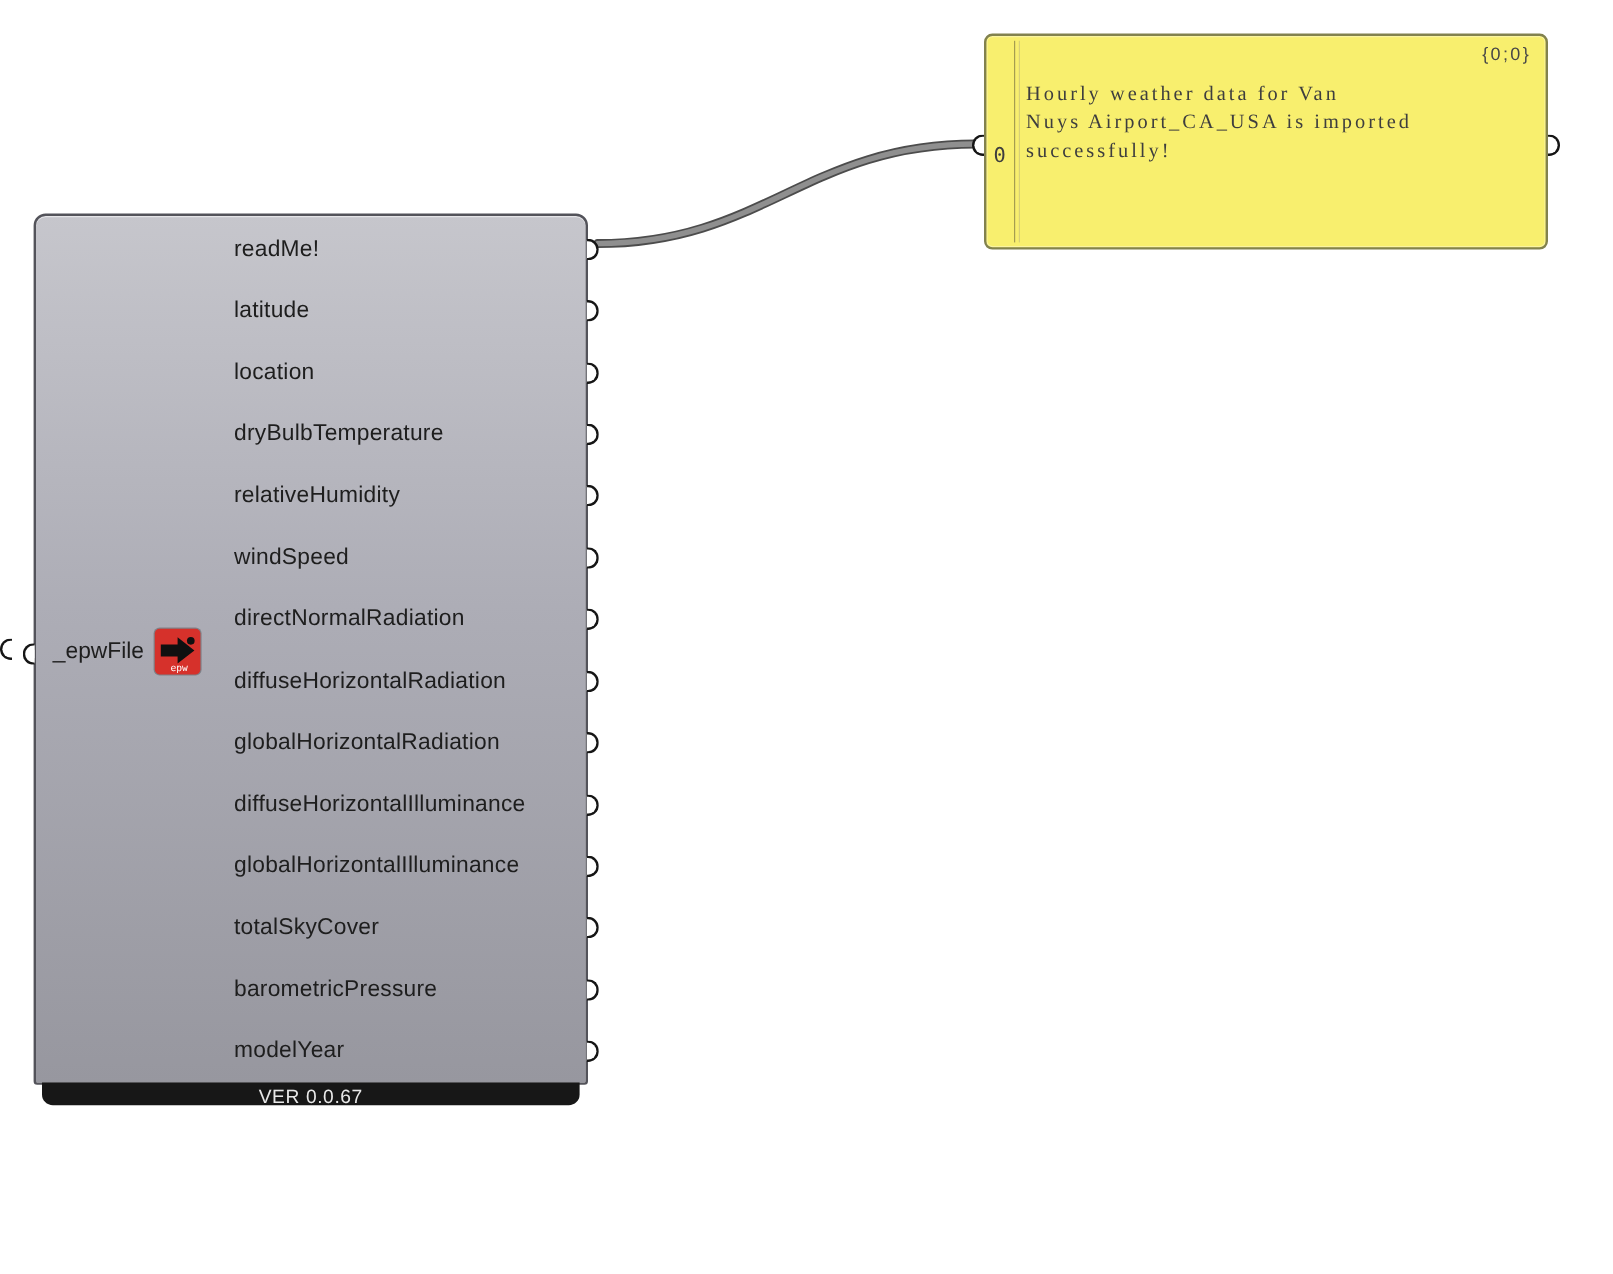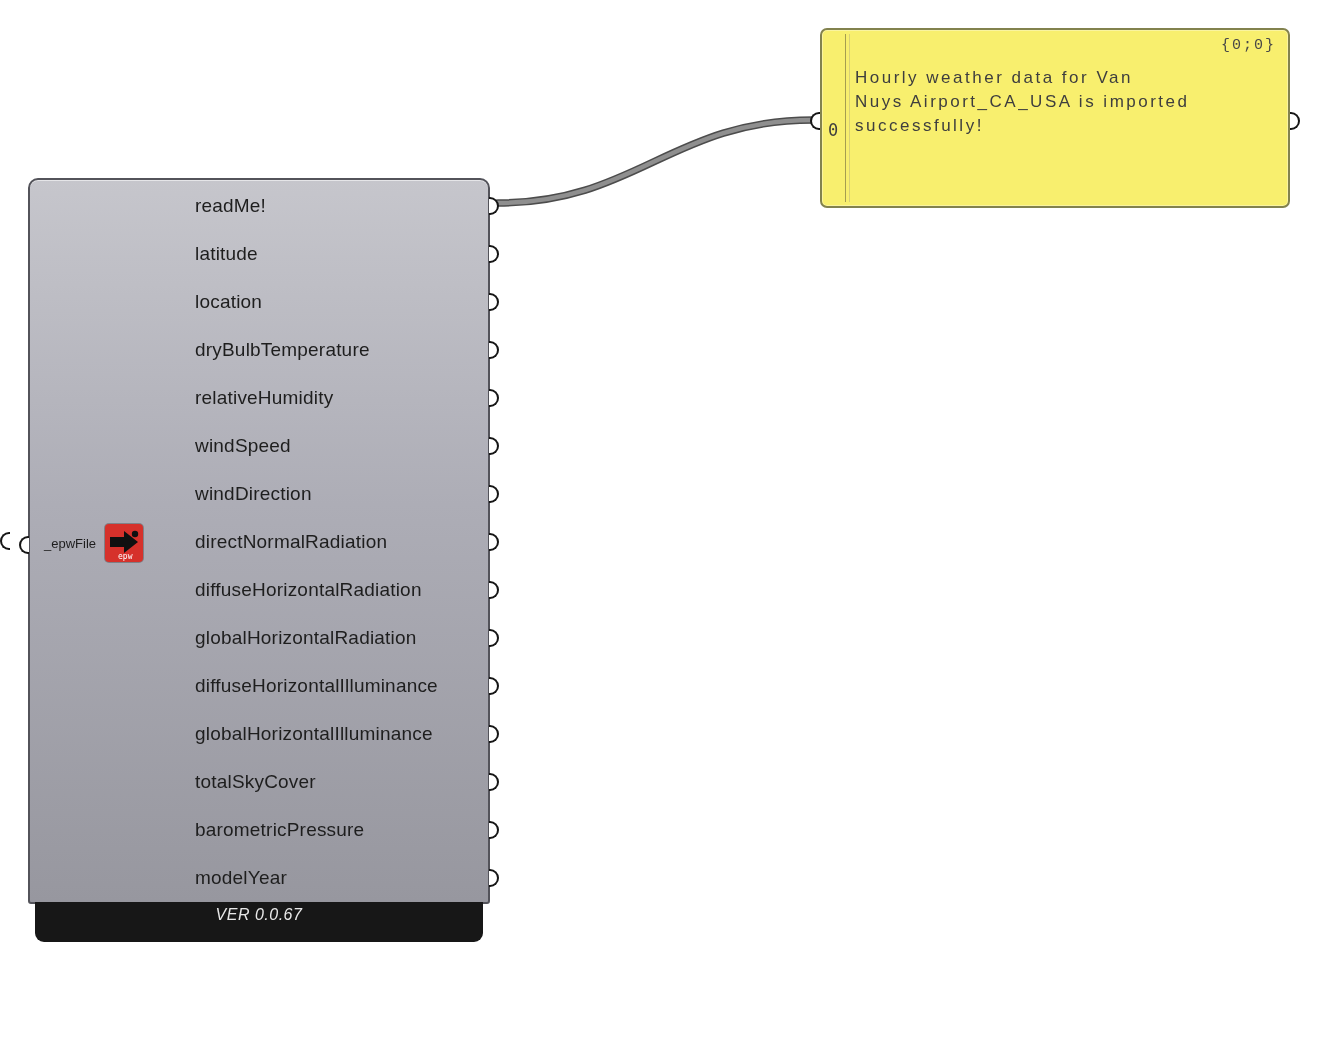--- a/index.html
+++ b/index.html
@@ -28,44 +28,44 @@
   }
   .outputs { position:absolute; top:2px; left:0; right:0; height:720px;
              display:flex; flex-direction:column; }
   .out-row { flex:1; position:relative; display:flex; align-items:center;
              padding-left:165px; }
   .out-label { font-size:19px; color:#1e1e1e; letter-spacing:.2px; white-space:nowrap; }
   .out-port { position:absolute; right:-11px; top:50%; transform:translateY(-50%); }
 
   .input-group { position:absolute; left:14px; top:344px; height:38px;
                  display:flex; align-items:center; }
-  .input-label { font-size:13px; color:#1e1e1e; margin-right:9px; }
+  .input-label { font-size:19px; color:#1e1e1e; margin-right:9px; }
   .epw-icon { width:38px; height:38px; background:#d6312b; border-radius:4px;
               position:relative; box-shadow:0 0 0 1px rgba(0,0,0,.25);padding-left:34px; }
   .epw-icon svg { position:absolute; inset:0; }
   .input-port { left:-11px; top:356px; }
 
-  .component-footer { position:relative; height:40px; margin:-2px 7px 16px 7px;
+  .component-footer { position:relative; height:19px; margin:-2px 7px 16px 7px;
       background:#171717; border-radius:0 0 9px 9px;
       color:#e8e8e8; font-size:16px; line-height:25px; text-align:center;
-      letter-spacing:.5px;font-style:italic; }
+      letter-spacing:.5px; }
 
   
   .panel { position:absolute; left:820px; top:28px; width:470px; height:180px;
            background:#f8ef6e; border:2px solid #82824e; border-radius:7px;
            box-shadow: inset 0 0 0 1px rgba(255,255,255,.35); }
   .panel-header { position:absolute; top:7px; right:12px;
-                  font-family:Liberation Mono, monospace; font-size:15px;
+                  font-family:Liberation Sans, sans-serif; font-size:15px;
                   letter-spacing:2px; color:#474747; }
   .panel-vline  { position:absolute; left:23px; top:4px; bottom:4px; width:1px; background:#a59d50; }
   .panel-vline2 { position:absolute; left:27px; top:4px; bottom:4px; width:1px; background:#d8d075; }
   .panel-index { position:absolute; left:0; top:90px; width:22px; text-align:center;
                  font-family:"DejaVu Sans Mono", monospace; font-size:17px; color:#3e3e3e; }
   .panel-text { position:absolute; left:33px; right:8px; top:36px;
-                font-family:Liberation Sans, sans-serif; font-size:17px;
+                font-family:Liberation Serif, serif; font-size:17px;
                 line-height:24px; letter-spacing:2.5px; color:#3e3e3e;
                 white-space:pre-wrap; }
   .panel-in-port  { left:-12px; top:82px; }
   .panel-out-port { right:-12px; top:82px; }
 
   
   .stub-port { left:0px; top:532px; }
 </style>
 </head>
 <body>
@@ -121,24 +121,20 @@
           <div class="out-row">
             <span class="out-label">relativeHumidity</span>
             <span class="port bulge-right out-port"></span>
           </div>
 
           <div class="out-row">
             <span class="out-label">windSpeed</span>
             <span class="port bulge-right out-port"></span>
           </div>
 
-          <div class="out-row">
-            <span class="out-label">windDirection</span>
-            <span class="port bulge-right out-port"></span>
-          </div>
 
           <div class="out-row">
             <span class="out-label">directNormalRadiation</span>
             <span class="port bulge-right out-port"></span>
           </div>
 
           <div class="out-row">
             <span class="out-label">diffuseHorizontalRadiation</span>
             <span class="port bulge-right out-port"></span>
           </div>

